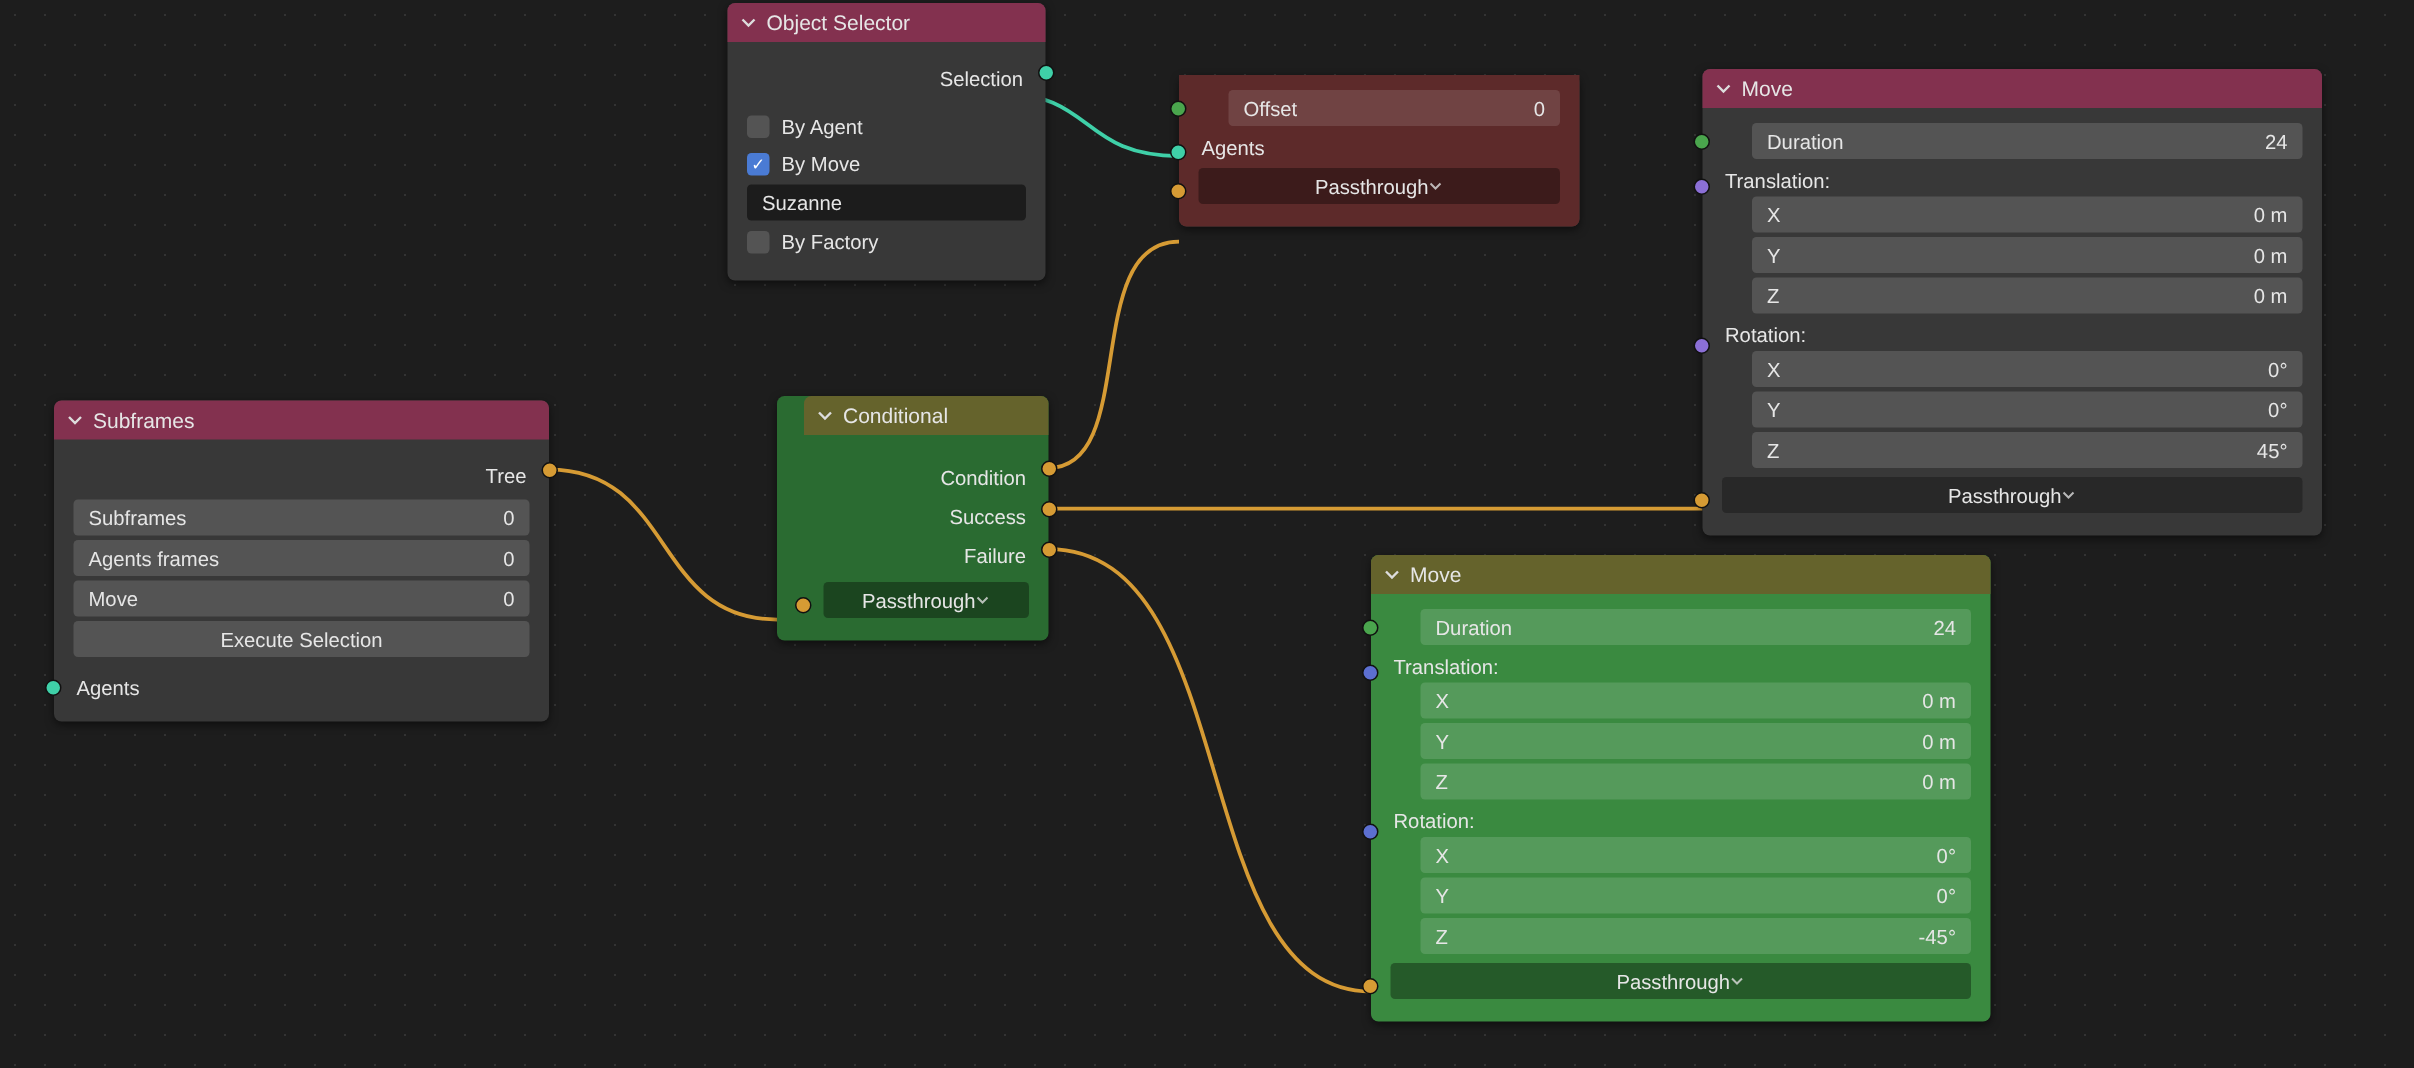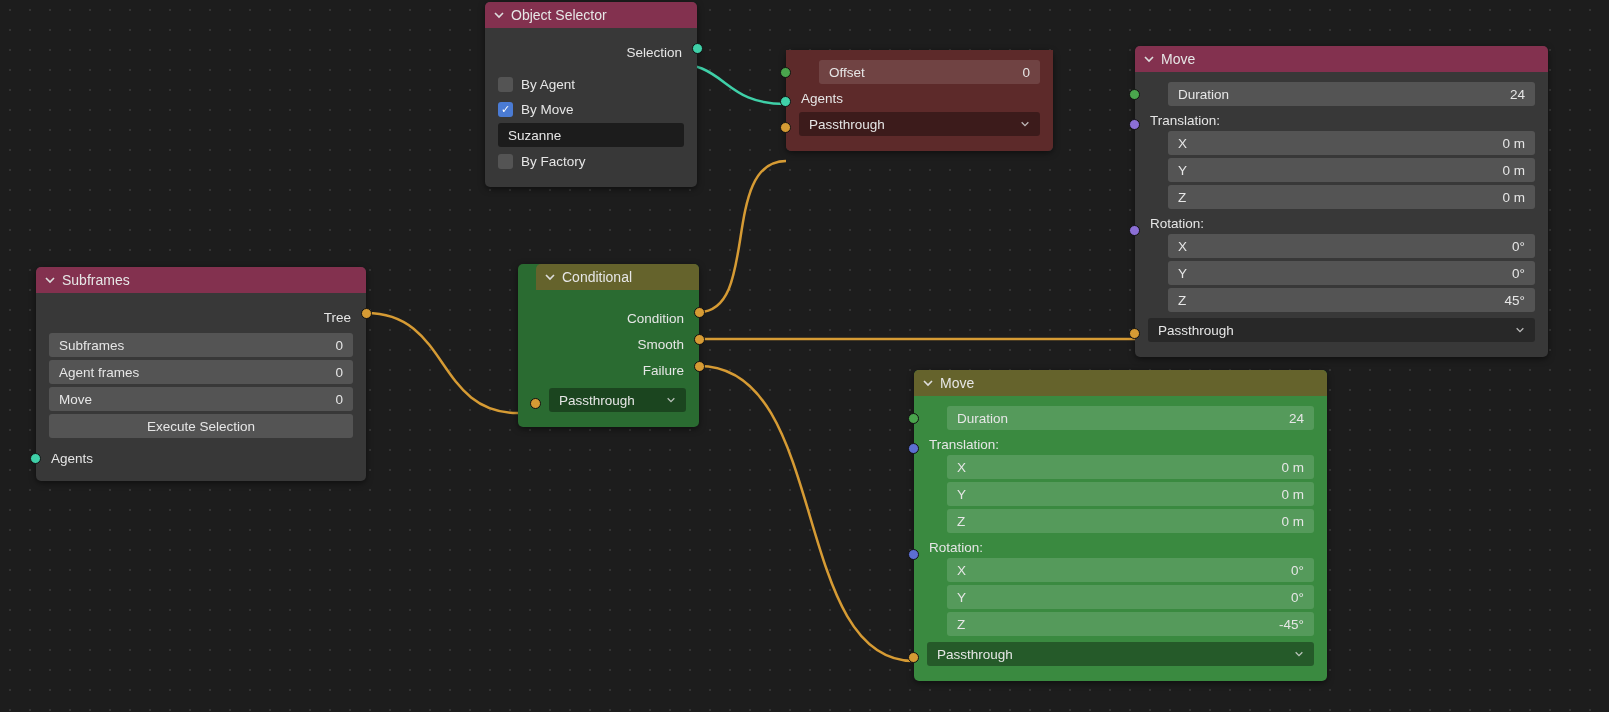--- a/index.html
+++ b/index.html
@@ -47,21 +47,21 @@
     border-radius: 3px;
     padding: 0 10px;
     margin-bottom: 3px;
   }
   .field { background:#545454; justify-content:space-between;gap:36px; }
   .node.green .field, .node.green-light .field { background: rgba(255,255,255,0.14); }
   .body.red .field { background: rgba(255,255,255,0.12); }
   .field .val { color:#e6e6e6; }
   .btn { background:#545454; justify-content:center; cursor:pointer; }
   .select {
-    background:#282828; justify-content:space-between; cursor:pointer;
+    background:#282828; justify-content:center; cursor:pointer;
   }
   .node.green .select, .node.green-light .select { background: rgba(0,0,0,0.35); }
   .body.red .select { background: rgba(0,0,0,0.35); }
   .select .dd { opacity:.8; }
   .txtin {
     background:#1c1c1c; height:24px; border-radius:3px; padding:0 10px;
     display:flex; align-items:center; margin-bottom:3px;
   }
   .check { display:flex; align-items:center; height:22px; margin:3px 0; cursor:pointer; }
   .check .box {
@@ -118,21 +118,21 @@
     <div class="out-row">
         <span>Tree</span>
       </div>
     <div class="sock orange out" style="top:15px;"></div>
     <div style="height:8px;"></div>
     <div class="field">
       <span>Subframes</span>
       <span class="val">0</span>
     </div>
     <div class="field">
-      <span>Agent frames</span>
+      <span>Agents frames</span>
       <span class="val">0</span>
     </div>
     <div class="field">
       <span>Move</span>
       <span class="val">0</span>
     </div>
     <div class="btn">
       <span>Execute Selection</span>
     </div>
     <div style="height:6px;"></div>
@@ -184,21 +184,21 @@
         </svg>
       </span>
     <span>Conditional</span>
   </div>
   <div class="body">
     <div class="out-row" style="height:26px;">
         <span>Condition</span>
       </div>
     <div class="sock orange out" style="top:17px;"></div>
     <div class="out-row" style="height:26px;">
-        <span>Smooth</span>
+        <span>Success</span>
       </div>
     <div class="sock orange out" style="top:44px;"></div>
     <div class="out-row" style="height:26px;">
         <span>Failure</span>
       </div>
     <div class="sock orange out" style="top:71px;"></div>
     <div style="height:10px;"></div>
     <div class="select">
       <span>Passthrough</span>
       <span class="dd"><svg width="10" height="10" viewBox="0 0 12 12">

